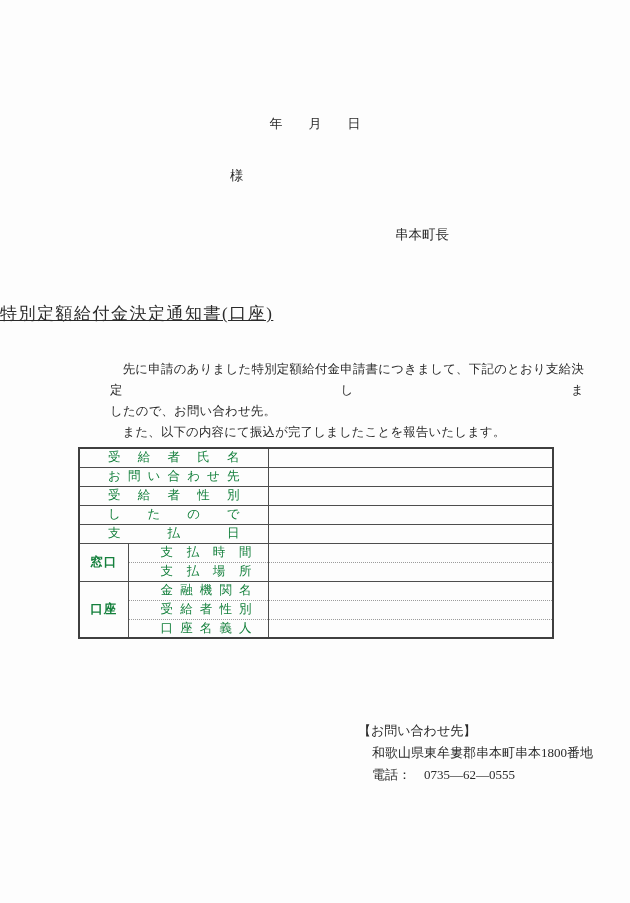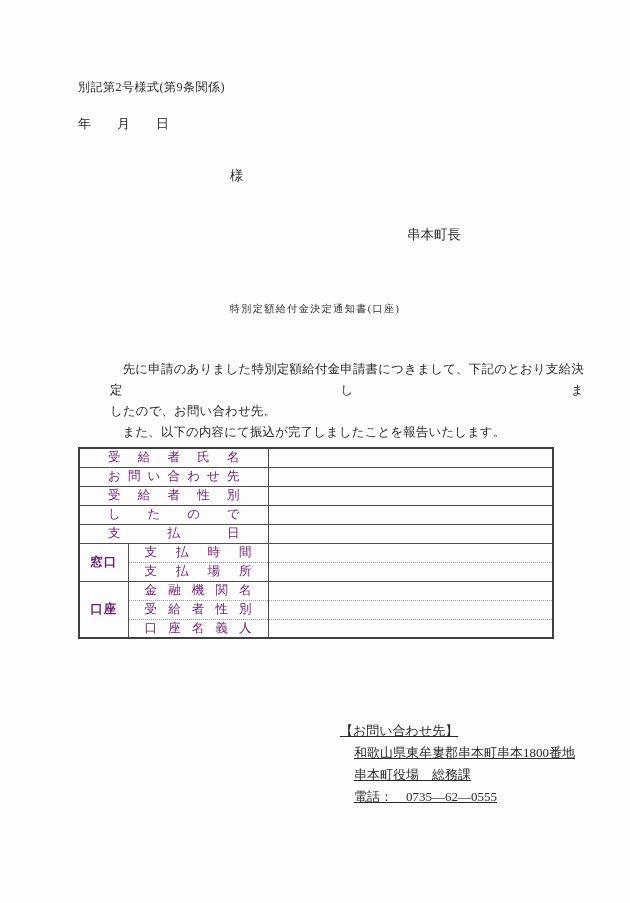--- a/index.html
+++ b/index.html
@@ -7,60 +7,59 @@
   body {
     width:630px; height:903px;
     font-family:"Liberation Serif","DejaVu Serif",serif;
     color:#2a2a2a;
     position:relative;
     overflow:hidden;
   }
   .page { position:absolute; left:0; top:0; width:630px; height:903px; background:#fdfdfd; }
 
   .form-number { position:absolute; left:78px; top:79px; font-size:12px; letter-spacing:0.5px; }
-  .date-line   { position:absolute; left:78px; top:115px; width:474px; text-align:left; font-size:13px; }
+  .date-line   { position:absolute; left:78px; top:115px; width:474px; text-align:center; font-size:13px; }
   .addressee   { position:absolute; left:230px; top:167px; font-size:13.5px; }
-  .sender      { position:absolute; left:395px; top:226px; font-size:13.5px;margin-left:12px; }
-  .doc-title   { position:absolute; left:0; top:302px; width:630px; text-align:center;
-                 font-size:10px; letter-spacing:1.5px; }
+  .sender      { position:absolute; left:395px; top:226px; font-size:13.5px; }
+  .doc-title   { position:absolute; left:0; top:302px; width:630px; text-align:left;
+                 font-size:17px; letter-spacing:1.5px;text-decoration:underline; }
 
   .body-text { position:absolute; left:78px; top:359px; width:474px;
                font-size:12.4px; line-height:21px; letter-spacing:0.2px;margin-left:32px; }
   .body-text .justify-line { text-align:justify; text-align-last:justify; }
 
   table.form-table {
     position:absolute; left:78px; top:447px; width:474px;
     border-collapse:collapse; table-layout:fixed;
     border:2px solid #3f3f3f;
-    font-size:12.5px; color:#701a75;
+    font-size:12.5px; color:#15803d;
   }
   table.form-table td {
     border-left:1px solid #4d4d4d;
     border-top:1px solid #4d4d4d;
     height:19px; padding:0; vertical-align:middle;
     overflow:hidden; white-space:nowrap;
   }
   table.form-table tr.dot td { border-top:1px dotted #9c9c9c; }
   td.grp { text-align:center; letter-spacing:1px;font-weight:bold; }
   td.lbl .j {
     display:block; text-align:justify; text-align-last:justify;
     padding:0 28px;
   }
-  td.lbl.g .j { padding:0 16px; }
+  td.lbl.g .j { padding:0 16px;margin-left:16px; }
   td.val { background:#fdfdfd; }
 
-  .contact { position:absolute; left:340px; top:720px; font-size:13px; line-height:22px;text-decoration:underline; }
+  .contact { position:absolute; left:358px; top:720px; font-size:13px; line-height:22px; }
   .contact .indent { padding-left:14px; }
 </style>
 </head>
 <body>
 
 <div class="page">
 
-  <div class="form-number">別記第2号様式(第9条関係)</div>
 
   <div class="date-line">年　　月　　日</div>
 
   <div class="addressee">様</div>
 
   <div class="sender">串本町長</div>
 
   <div class="doc-title">特別定額給付金決定通知書(口座)</div>
 
   <div class="body-text">
@@ -139,17 +138,16 @@
             <span class="j">口座名義人</span>
           </td>
         <td class="val"></td>
       </tr>
     </tbody>
   </table>
 
   <div class="contact">
     <div>【お問い合わせ先】</div>
     <div class="indent">和歌山県東牟婁郡串本町串本1800番地</div>
-    <div class="indent">串本町役場　総務課</div>
     <div class="indent">電話：　0735―62―0555</div>
   </div>
 
 </div>
 
 </body></html>

